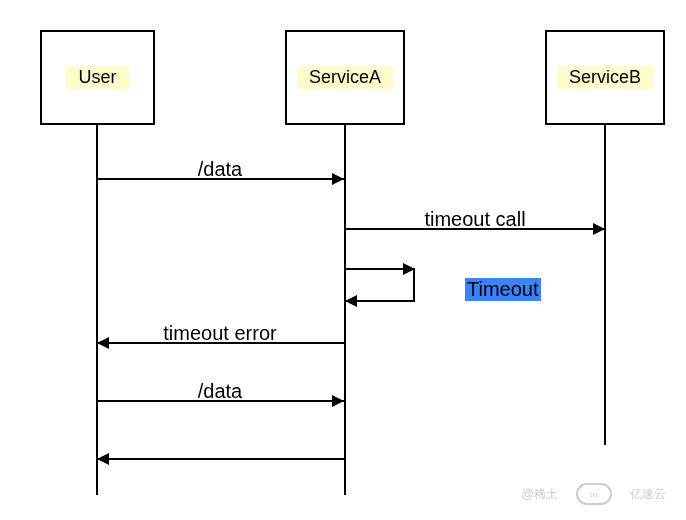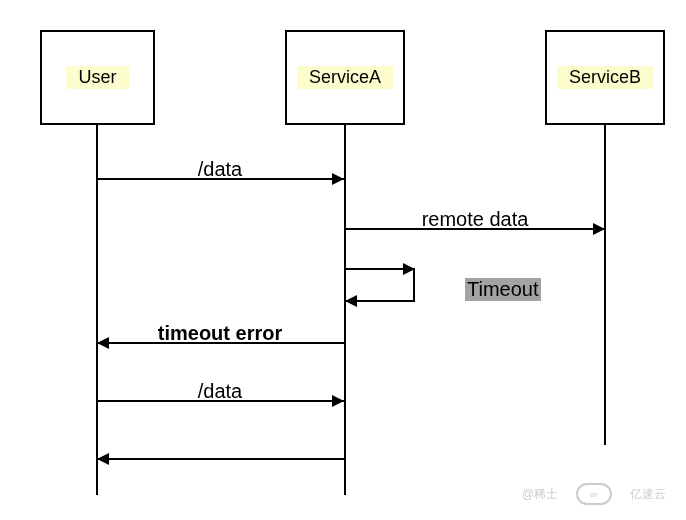--- a/index.html
+++ b/index.html
@@ -38,21 +38,21 @@
       height: 2px;
       background: #000;
     }
     .msg-label {
       position: absolute;
       font-size: 20px;
       background: transparent;
       white-space: nowrap;
       transform: translateX(-50%);
     }
-    .msg-label.hl { background: #a3a3a3; padding: 0 2px; }
+    .msg-label.hl { background: #3b82f6; padding: 0 2px; }
     .arrow-right, .arrow-left {
       position: absolute;
       width: 0; height: 0;
     }
     .arrow-right {
       border-top: 6px solid transparent;
       border-bottom: 6px solid transparent;
       border-left: 12px solid #000;
     }
     .arrow-left {
@@ -105,32 +105,32 @@
   <div class="lifeline" style="left:96px; top:125px; height:370px;"></div>
   <div class="lifeline" style="left:344px; top:125px; height:370px;"></div>
   <div class="lifeline" style="left:604px; top:125px; height:320px;"></div>
 
   <div class="msg-line" style="left:97px; top:178px; width:247px;"></div>
   <div class="arrow-right" style="left:332px; top:173px;"></div>
   <div class="msg-label" style="left:220px; top:158px;">/data</div>
 
   <div class="msg-line" style="left:345px; top:228px; width:259px;"></div>
   <div class="arrow-right" style="left:593px; top:223px;"></div>
-  <div class="msg-label" style="left:475px; top:208px;">remote data</div>
+  <div class="msg-label" style="left:475px; top:208px;">timeout call</div>
 
   <div class="msg-line" style="left:345px; top:268px; width:70px;"></div>
   <div class="vline" style="left:413px; top:268px; height:34px;"></div>
   <div class="msg-line" style="left:345px; top:300px; width:70px;"></div>
   <div class="arrow-right" style="left:403px; top:263px;"></div>
   <div class="arrow-left" style="left:345px; top:295px;"></div>
   <div class="msg-label hl" style="left:465px; top:278px; transform:none;">Timeout</div>
 
   <div class="msg-line" style="left:97px; top:342px; width:247px;"></div>
   <div class="arrow-left" style="left:97px; top:337px;"></div>
-  <div class="msg-label" style="left:220px; top:322px;font-weight:bold;">timeout error</div>
+  <div class="msg-label" style="left:220px; top:322px;">timeout error</div>
 
   <div class="msg-line" style="left:97px; top:400px; width:247px;"></div>
   <div class="arrow-right" style="left:332px; top:395px;"></div>
   <div class="msg-label" style="left:220px; top:380px;">/data</div>
 
   <div class="msg-line" style="left:97px; top:458px; width:247px;"></div>
   <div class="arrow-left" style="left:97px; top:453px;"></div>
 
   <div class="watermark">
     <span>@稀土</span>

